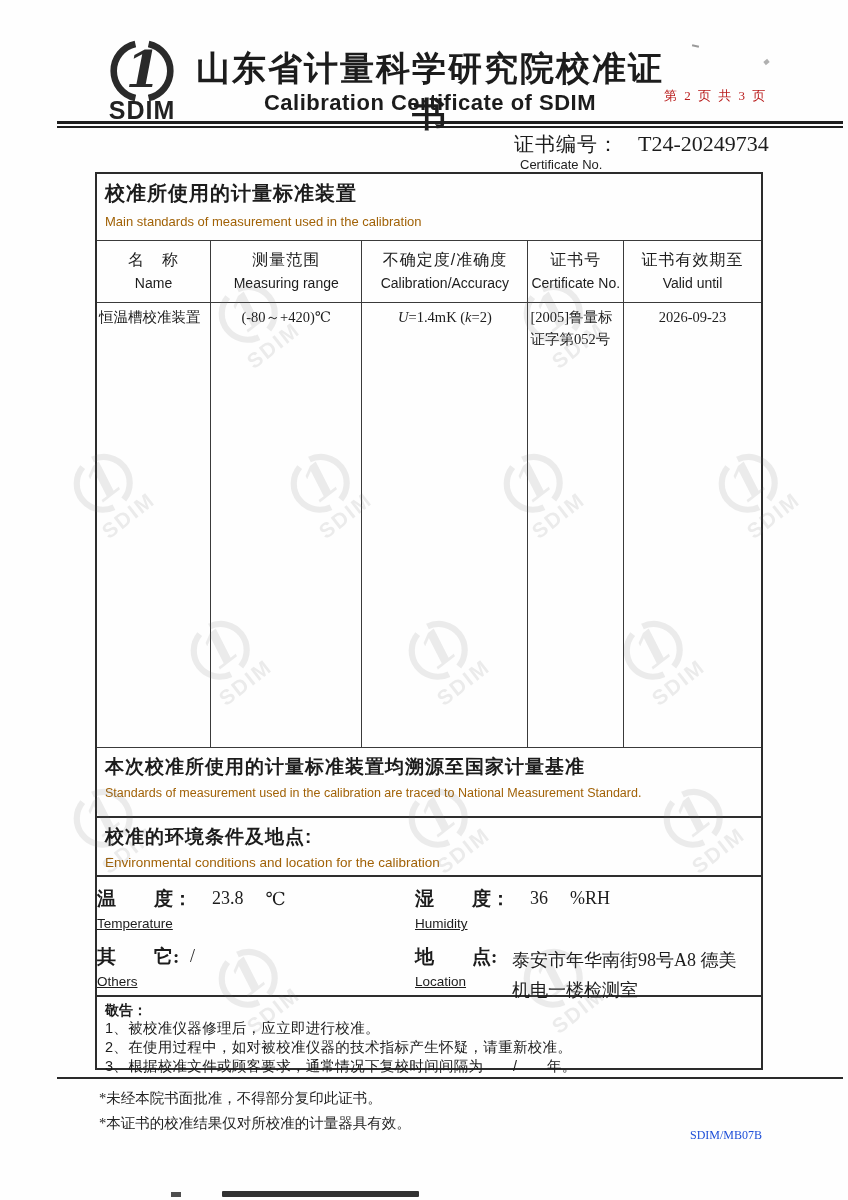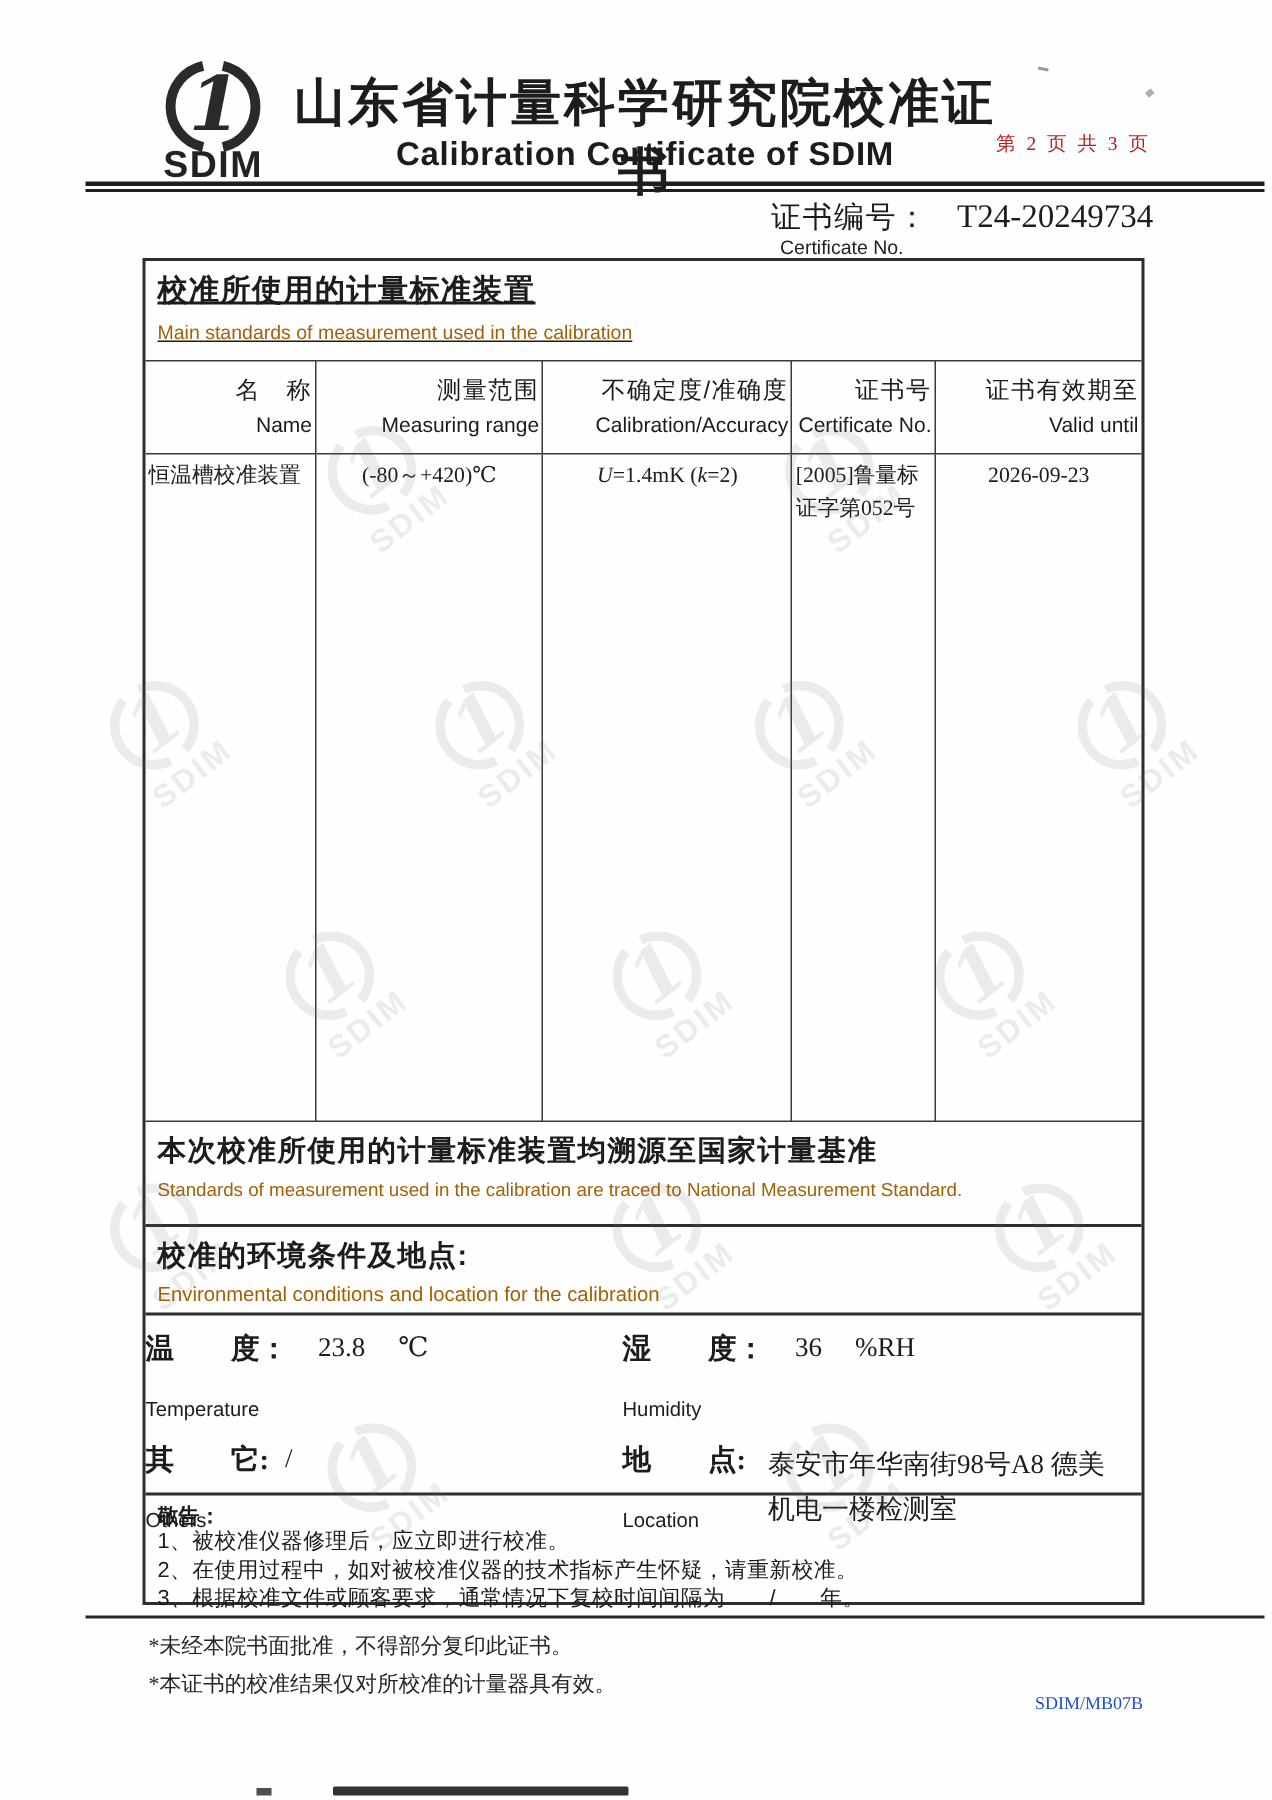--- a/index.html
+++ b/index.html
@@ -26,28 +26,28 @@
   .certno-value { font-size:22px; margin-left:14px; }
   .certno-en { position:absolute; left:520px; top:157px; font-size:13px; color:#222;
                font-family:"Liberation Sans","DejaVu Sans",sans-serif; }
 
   
   .main-box { position:absolute; left:95px; top:172px; width:668px; height:898px;
               border:2px solid #2c2c2c; background:transparent; }
   .sec { position:relative; padding:6px 8px 0 8px; }
   .sec-cn { font-family:"Liberation Sans","DejaVu Sans",sans-serif; font-size:20px; font-weight:bold; letter-spacing:1px; }
   .sec-en { font-family:"Liberation Sans","DejaVu Sans",sans-serif; font-size:13px; margin-top:7px; color:#a16207; }
-  .sec-standards-title { height:66px;text-decoration:underline; }
+  .sec-standards-title { height:66px; }
 
   table.standards-table { width:100%; border-collapse:collapse; table-layout:fixed; }
   .standards-table th, .standards-table td { border:1px solid #3a3a3a; }
   .standards-table th:first-child, .standards-table td:first-child { border-left:none; }
   .standards-table th:last-child, .standards-table td:last-child { border-right:none; }
   .standards-table thead tr { height:62px; }
-  .standards-table th { font-weight:normal; vertical-align:middle; text-align:right; padding:2px; }
+  .standards-table th { font-weight:normal; vertical-align:middle; text-align:center; padding:2px; }
   .th-cn { font-family:"Liberation Sans","DejaVu Sans",sans-serif; font-size:16px; letter-spacing:1px; }
   .th-en { font-family:"Liberation Sans","DejaVu Sans",sans-serif; font-size:14px; margin-top:4px; line-height:1.25; }
   .standards-table tbody tr { height:445px; }
   .standards-table td { vertical-align:top; text-align:center; font-size:14.5px; padding:4px 2px; line-height:1.5; }
   td.al { text-align:left; padding-left:2px; }
   .u-it { font-style:italic; }
 
   .sec-trace { height:68px; }
   .sec-trace .sec-cn { font-size:19px; }
   .sec-trace .sec-en { font-size:12.5px; margin-top:6px; }
@@ -55,21 +55,21 @@
   .sec-env-title .sec-cn { font-size:19px; }
   .sec-env-title .sec-en { font-size:13.5px; margin-top:5px; }
 
   .sec-env-values { height:120px; border-top:2px solid #2e2e2e; padding-top:9px; display:flex; }
   .env-col { display:flex; flex-direction:column; }
   .env-left { width:318px; }
   .env-right { width:340px; }
   .env-item { display:flex; align-items:flex-start; margin-bottom:13px; }
   .label-stack { flex:0 0 auto; }
   .env-label { display:block; font-size:19px; font-weight:bold; letter-spacing:0; white-space:pre; }
-  .env-en { font-family:"Liberation Sans","DejaVu Sans",sans-serif; font-size:13.5px; margin-top:20px; font-weight:normal; }
+  .env-en { font-family:"Liberation Sans","DejaVu Sans",sans-serif; font-size:13.5px; margin-top:4px; font-weight:normal;text-decoration:underline; }
   .env-value { font-size:18px; margin-left:20px; margin-top:2px; white-space:pre; }
   .env-unit { font-size:18px; margin-left:22px; margin-top:2px; }
   .loc-value { display:inline-block; width:238px; margin-left:10px; margin-top:2px; font-size:18px; line-height:1.65; }
 
   .sec-notice { height:78px; border-top:2px solid #2e2e2e; padding:4px 8px;
                 font-family:"Liberation Sans","DejaVu Sans",sans-serif; }
   .notice-title { font-size:14px; font-weight:bold; line-height:1.3; }
   .notice-item { font-size:14.5px; line-height:1.32; letter-spacing:0.3px; }
 
   

